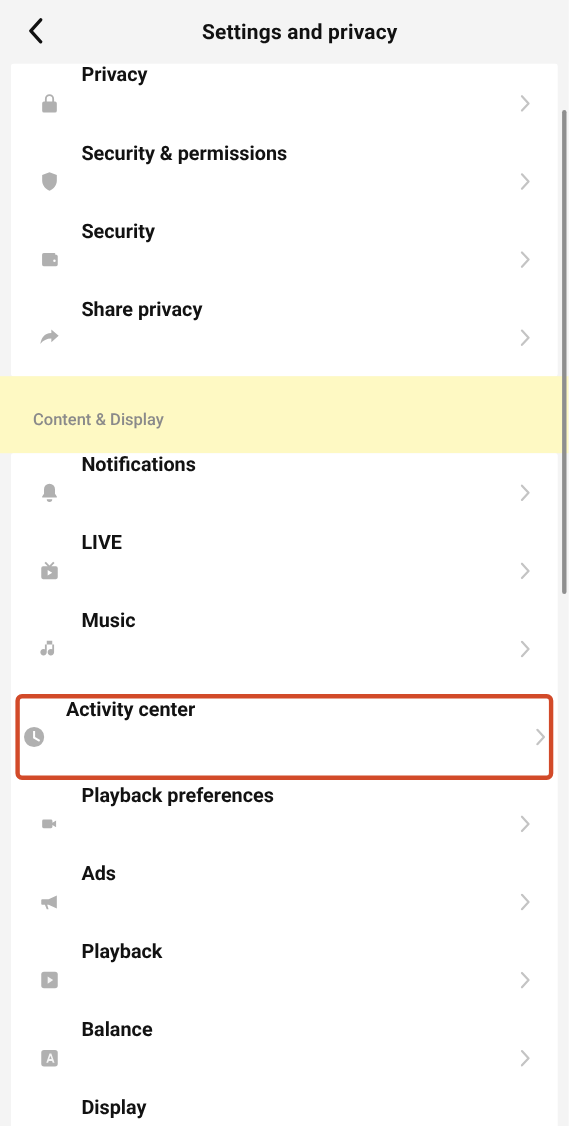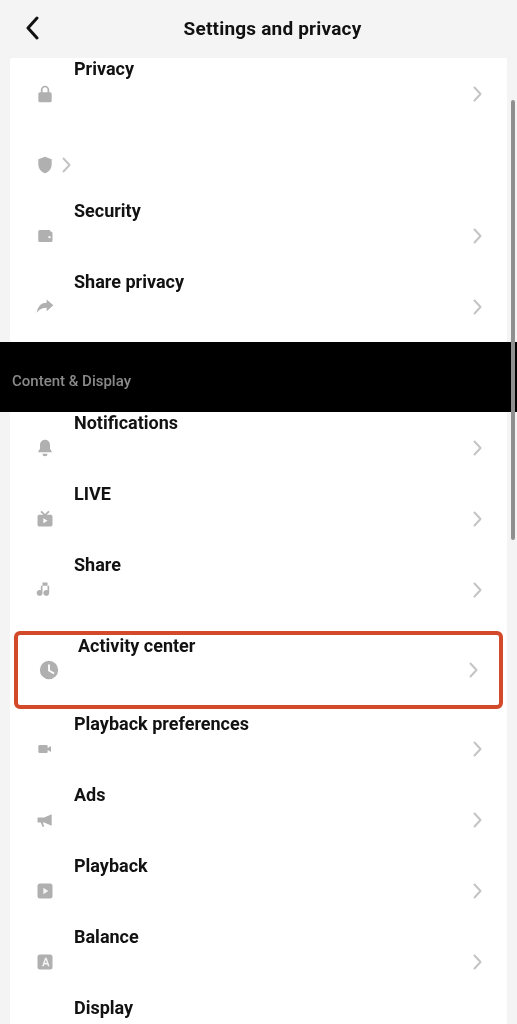--- a/index.html
+++ b/index.html
@@ -56,35 +56,35 @@
     .section {
       background: #fff;
       margin: 0 10px;
       border-radius: 2px;
     }
     .section-top { margin-top: 2px; }
     .section-header {
       font-size: 15px;
       font-weight: 500;
       color: #8a8a8a;
-      padding: 30px 0 22px 12px;
-      background: #000000;
+      padding: 30px 0 22px 30px;
+      background: #fef9c3;
     }
     .row {
       display: flex;
       padding: 0 22px;
       height: 71px;
       cursor: pointer;
       position: relative;
     }
     .row.highlighted {
       border: 4px solid #d24a29;
       border-radius: 6px;
       margin: 6px 4px 4px 4px;
-      padding: 0 18px;
+      padding: 0 0;
       height: 78px;
     }
     .row-icon {
       width: 26px;
       display: flex;
       align-items: center;
       justify-content: center;
       color: #b0b0b0;
       flex-shrink: 0;
     }
@@ -133,20 +133,21 @@
         </svg>
     </span>
   </div>
 
   <div class="row">
     <span class="row-icon">
       <svg width="20" height="22" viewBox="0 0 24 24" fill="currentColor">
           <path d="M12 2l8 3v6c0 5-3.4 9.6-8 11-4.6-1.4-8-6-8-11V5l8-3z"></path>
         </svg>
     </span>
+    <span class="row-label">Security &amp; permissions</span>
     <span class="row-chevron">
       <svg width="9" height="16" viewBox="0 0 9 16" fill="none">
           <path d="M1.5 1.5 L7.5 8 L1.5 14.5" stroke="currentColor" stroke-width="2" stroke-linecap="round" stroke-linejoin="round"></path>
         </svg>
     </span>
   </div>
 
   <div class="row">
     <span class="row-icon">
       <svg width="20" height="18" viewBox="0 0 24 24" fill="currentColor">
@@ -208,21 +209,21 @@
         </svg>
     </span>
   </div>
 
   <div class="row">
     <span class="row-icon">
       <svg width="20" height="20" viewBox="0 0 24 24" fill="currentColor">
           <path d="M9 3v12.5a3.5 3.5 0 11-2-3.16V7h10v8.5a3.5 3.5 0 11-2-3.16V3H9z"></path>
         </svg>
     </span>
-    <span class="row-label">Share</span>
+    <span class="row-label">Music</span>
     <span class="row-chevron">
       <svg width="9" height="16" viewBox="0 0 9 16" fill="none">
           <path d="M1.5 1.5 L7.5 8 L1.5 14.5" stroke="currentColor" stroke-width="2" stroke-linecap="round" stroke-linejoin="round"></path>
         </svg>
     </span>
   </div>
 
   <div class="row highlighted">
     <span class="row-icon">
       <svg width="22" height="22" viewBox="0 0 24 24" fill="currentColor">

